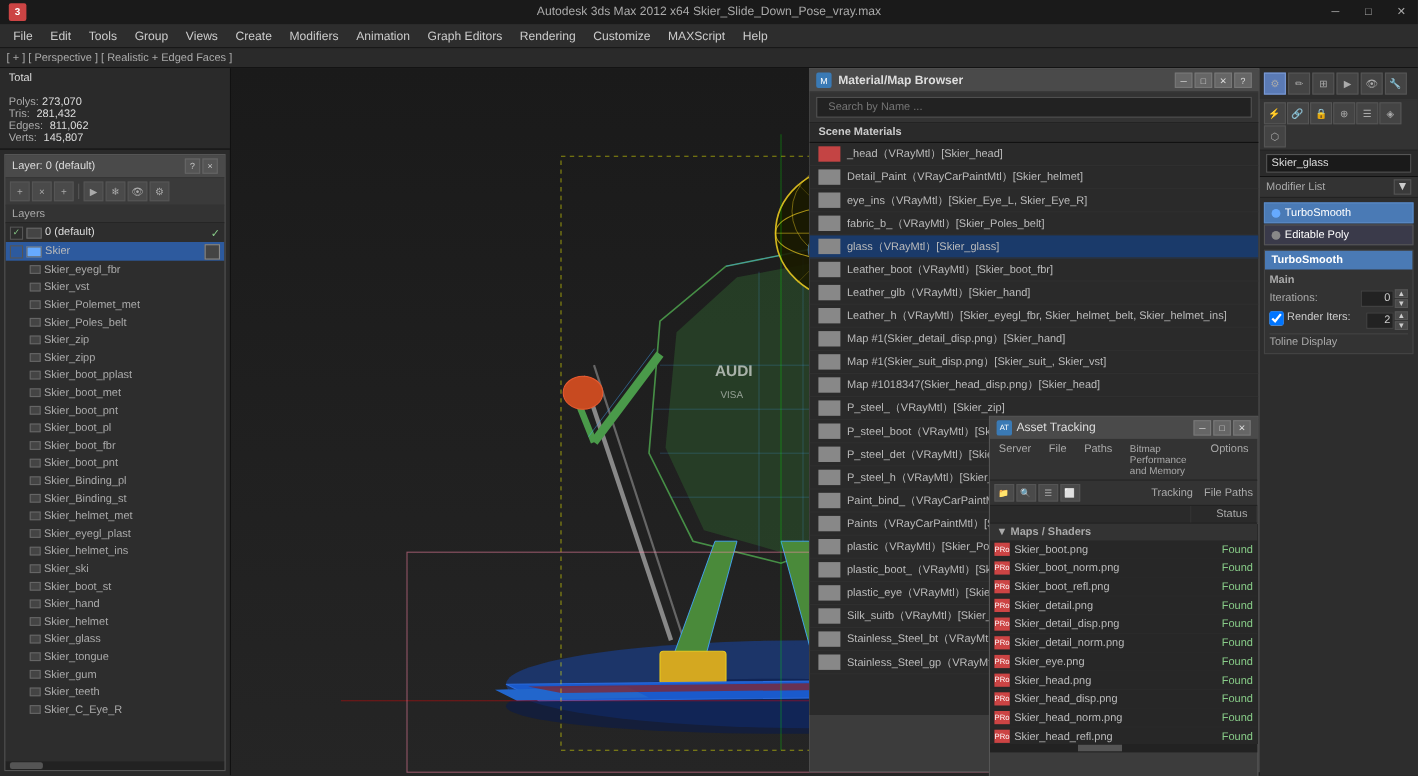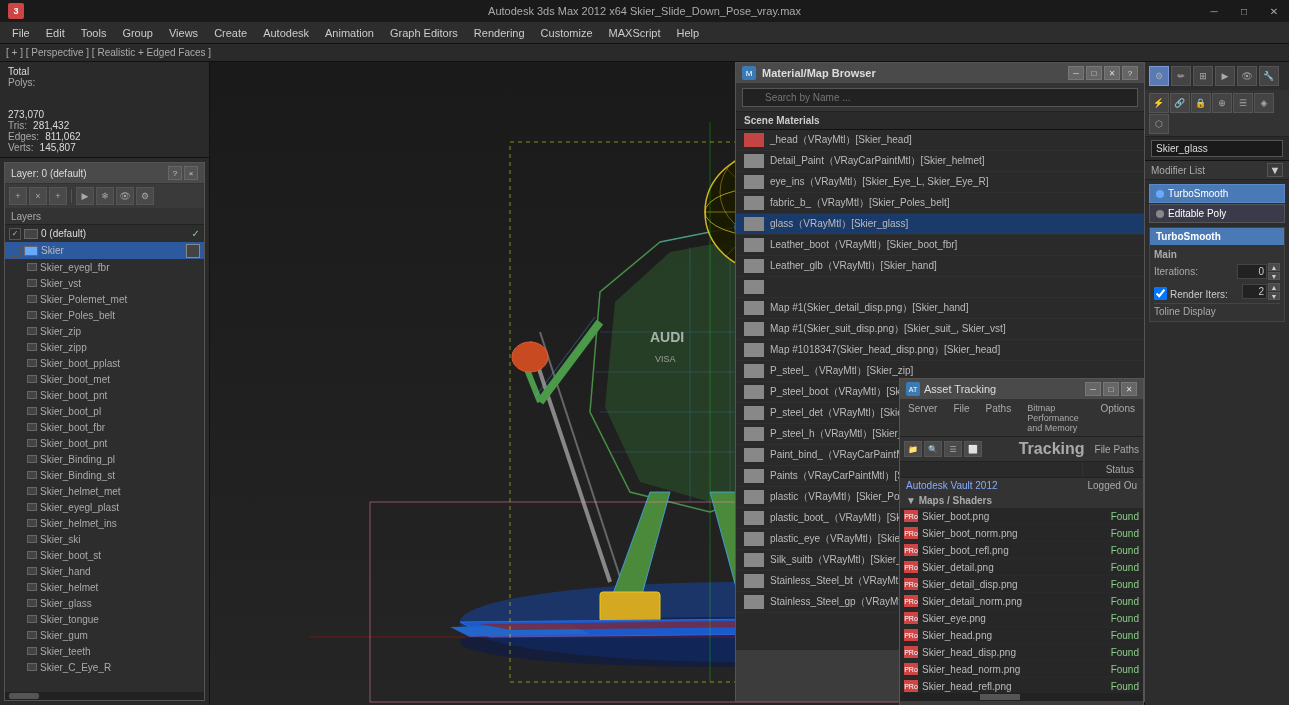--- a/index.html
+++ b/index.html
@@ -58,21 +58,21 @@
     #right-panel { width: 145px; background: #2d2d2d; border-left: 1px solid #111; display: flex; flex-direction: column; flex-shrink: 0; }
     
     
     #modifier-content { padding: 4px; flex: 1; overflow-y: auto; }
     .mod-list-item { background: #4a7ab5; border: 1px solid #5a8ac5; padding: 3px 6px; font-size: 10px; color: #fff; margin-bottom: 1px; display: flex; align-items: center; gap: 4px; }
     .mod-list-item.alt { background: #3a3a4a; border-color: #555; }
     .mod-dot { width: 8px; height: 8px; border-radius: 50%; background: #6af; flex-shrink: 0; }
     .mod-params { background: #333; border: 1px solid #444; padding: 4px; margin-top: 4px; }
     .param-row { display: flex; justify-content: space-between; align-items: center; margin-bottom: 3px; font-size: 10px; gap: 15px; }
     .param-input { background: #222; border: 1px solid #444; color: #ccc; width: 40px; text-align: right; padding: 1px 2px; font-size: 10px; }
-    .param-check { display: flex; align-items: flex-end; gap: 3px; font-size: 10px; }
+    .param-check { display: flex; align-items: flex-start; gap: 3px; font-size: 10px; }
     
     
     #mat-browser { position: absolute; top: 0; left: 0; width: 410px; background: #3c3c3c; border: 1px solid #555; display: flex; flex-direction: column; z-index: 10; }
     #mat-browser-header { background: #4a4a4a; padding: 3px 6px; display: flex; align-items: center; justify-content: space-between; border-bottom: 1px solid #333; }
     #mat-browser-header .title { color: #ddd; font-size: 11px; font-weight: bold; }
     #mat-browser-header .win-btns { display: flex; gap: 2px; }
     #mat-browser-header .wbtn { width: 16px; height: 14px; background: #666; border: 1px solid #777; font-size: 8px; color: #ddd; cursor: pointer; display: flex; align-items: center; justify-content: center; }
     
     #mat-search { padding: 4px 6px; background: #333; border-bottom: 1px solid #222; }
     #mat-search input { width: 100%; background: #222; border: 1px solid #555; color: #ccc; padding: 3px 6px; font-size: 10px; }
@@ -142,40 +142,40 @@
   </div>
 </div>
 
 <div id="menu-bar">
   <div class="menu-item">File</div>
   <div class="menu-item">Edit</div>
   <div class="menu-item">Tools</div>
   <div class="menu-item">Group</div>
   <div class="menu-item">Views</div>
   <div class="menu-item">Create</div>
-  <div class="menu-item">Autodesk</div>
+  <div class="menu-item">Modifiers</div>
   <div class="menu-item">Animation</div>
   <div class="menu-item">Graph Editors</div>
   <div class="menu-item">Rendering</div>
   <div class="menu-item">Customize</div>
   <div class="menu-item">MAXScript</div>
   <div class="menu-item">Help</div>
 </div>
 
 <div id="info-bar">
   <span>[ + ] [ Perspective ] [ Realistic + Edged Faces ]</span>
 </div>
 
 <div id="main-layout">
 
   <div id="left-panel">
 
     <div style="padding: 4px 8px; background: #2a2a2a; border-bottom: 1px solid #111; font-size: 10px;">
-      <div style="color:#ddd; margin-bottom:0;">Total</div>
-      <div style="display:flex; gap:21px;flex-direction:column;">
+      <div style="color:#ddd; margin-bottom:10px;">Total</div>
+      <div style="display:flex; gap:3px;">
         <span style="color:#aaa;">Polys:</span>
         <span style="color:#ddd;">273,070</span>
       </div>
       <div style="display:flex; gap:6px;">
         <span style="color:#aaa;">Tris:</span>
         <span style="color:#ddd;">281,432</span>
       </div>
       <div style="display:flex; gap:6px;">
         <span style="color:#aaa;">Edges:</span>
         <span style="color:#ddd;">811,062</span>
@@ -418,21 +418,21 @@
     </div>
     <div class="win-btns">
       <div class="wbtn">─</div>
       <div class="wbtn">□</div>
       <div class="wbtn">✕</div>
       <div class="wbtn">?</div>
     </div>
   </div>
 
   <div id="mat-search">
-    <input type="text" placeholder="Search by Name ..." style="width: 100%; background: rgb(34, 34, 34); border: 1px solid rgb(85, 85, 85); color: rgb(204, 204, 204); padding: 3px 22px; font-size: 10px;">
+    <input type="text" placeholder="Search by Name ..." style="width: 100%; background: rgb(34, 34, 34); border: 1px solid rgb(85, 85, 85); color: rgb(204, 204, 204); padding: 3px 10px; font-size: 10px;">
   </div>
 
   <div id="mat-section-header">Scene Materials</div>
 
   <div id="mat-list">
     <div class="mat-item">
       <div class="mat-color" style="background:#c44444;"></div>
       <span>_head（VRayMtl）[Skier_head]</span>
     </div>
     <div class="mat-item">
@@ -454,20 +454,21 @@
     <div class="mat-item">
       <div class="mat-color" style="background:#888;"></div>
       <span>Leather_boot（VRayMtl）[Skier_boot_fbr]</span>
     </div>
     <div class="mat-item">
       <div class="mat-color" style="background:#888;"></div>
       <span>Leather_glb（VRayMtl）[Skier_hand]</span>
     </div>
     <div class="mat-item">
       <div class="mat-color" style="background:#888;"></div>
+      <span>Leather_h（VRayMtl）[Skier_eyegl_fbr, Skier_helmet_belt, Skier_helmet_ins]</span>
     </div>
     <div class="mat-item">
       <div class="mat-color" style="background:#888;"></div>
       <span>Map #1(Skier_detail_disp.png）[Skier_hand]</span>
     </div>
     <div class="mat-item">
       <div class="mat-color" style="background:#888;"></div>
       <span>Map #1(Skier_suit_disp.png）[Skier_suit_, Skier_vst]</span>
     </div>
     <div class="mat-item">
@@ -547,33 +548,29 @@
     <span>Options</span>
   </div>
 
   <div id="asset-toolbar">
     <div id="asset-toolbar-btns">
       <div class="asset-tb-btn">📁</div>
       <div class="asset-tb-btn">🔍</div>
       <div class="asset-tb-btn">☰</div>
       <div class="asset-tb-btn">⬜</div>
     </div>
-    <div style="font-size:16px; color:#aaa; margin-left:auto;font-weight:bold;">Tracking</div>
+    <div style="font-size:10px; color:#aaa; margin-left:auto;">Tracking</div>
     <div style="font-size:10px; color:#aaa; margin-left:8px;">File Paths</div>
   </div>
 
   <div id="asset-status-header">
     <div class="asset-col-header"></div>
     <div class="asset-col-header status">Status</div>
   </div>
 
-  <div class="asset-vault">
-    <span>Autodesk Vault 2012</span>
-    <span style="color:#aaa; font-size:10px;">Logged Ou</span>
-  </div>
 
 
   <div id="asset-list">
     <div class="asset-section">▼ Maps / Shaders</div>
     <div class="asset-row">
       <div class="file-icon">PRo</div>
       <span class="name">Skier_boot.png</span>
       <span class="status">Found</span>
     </div>
     <div class="asset-row">

